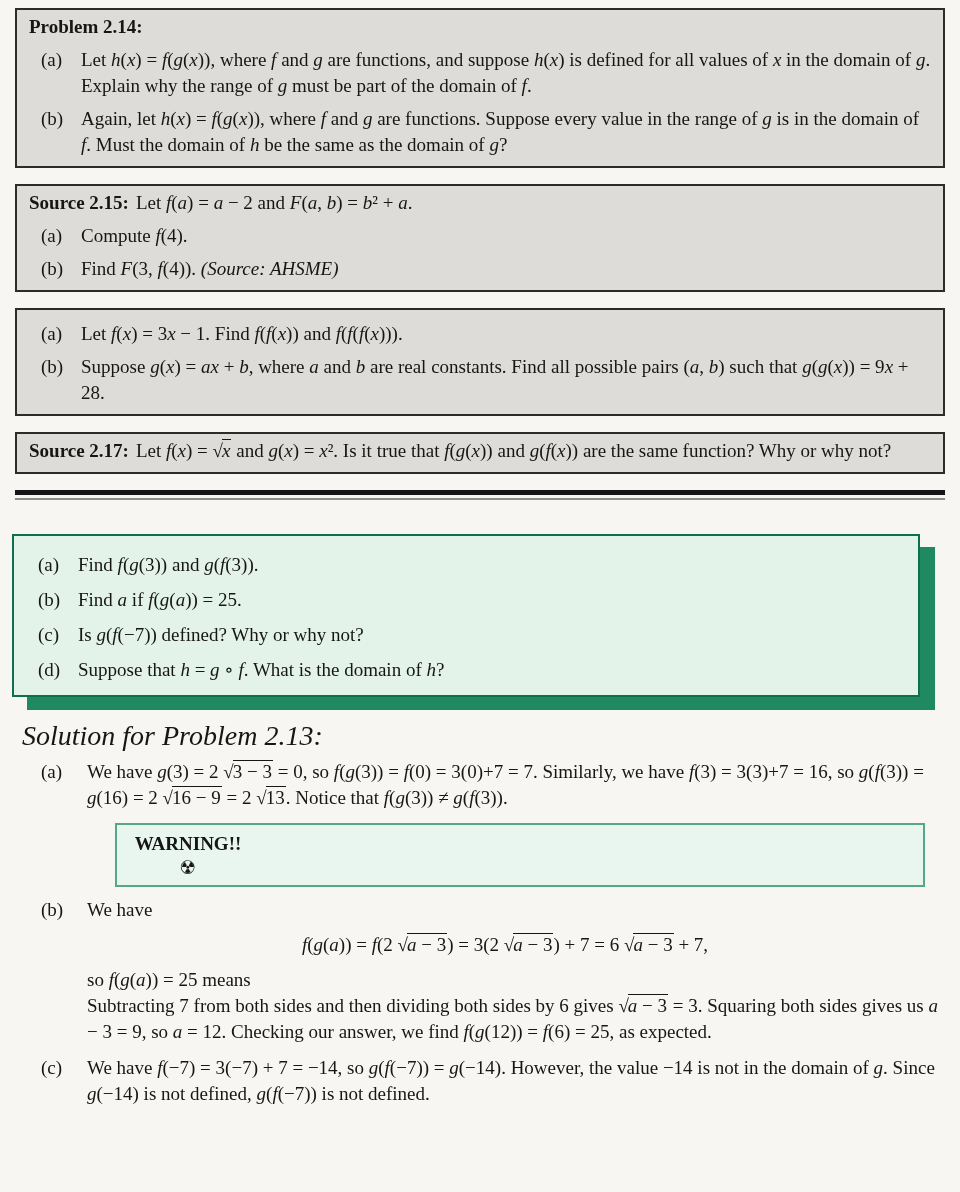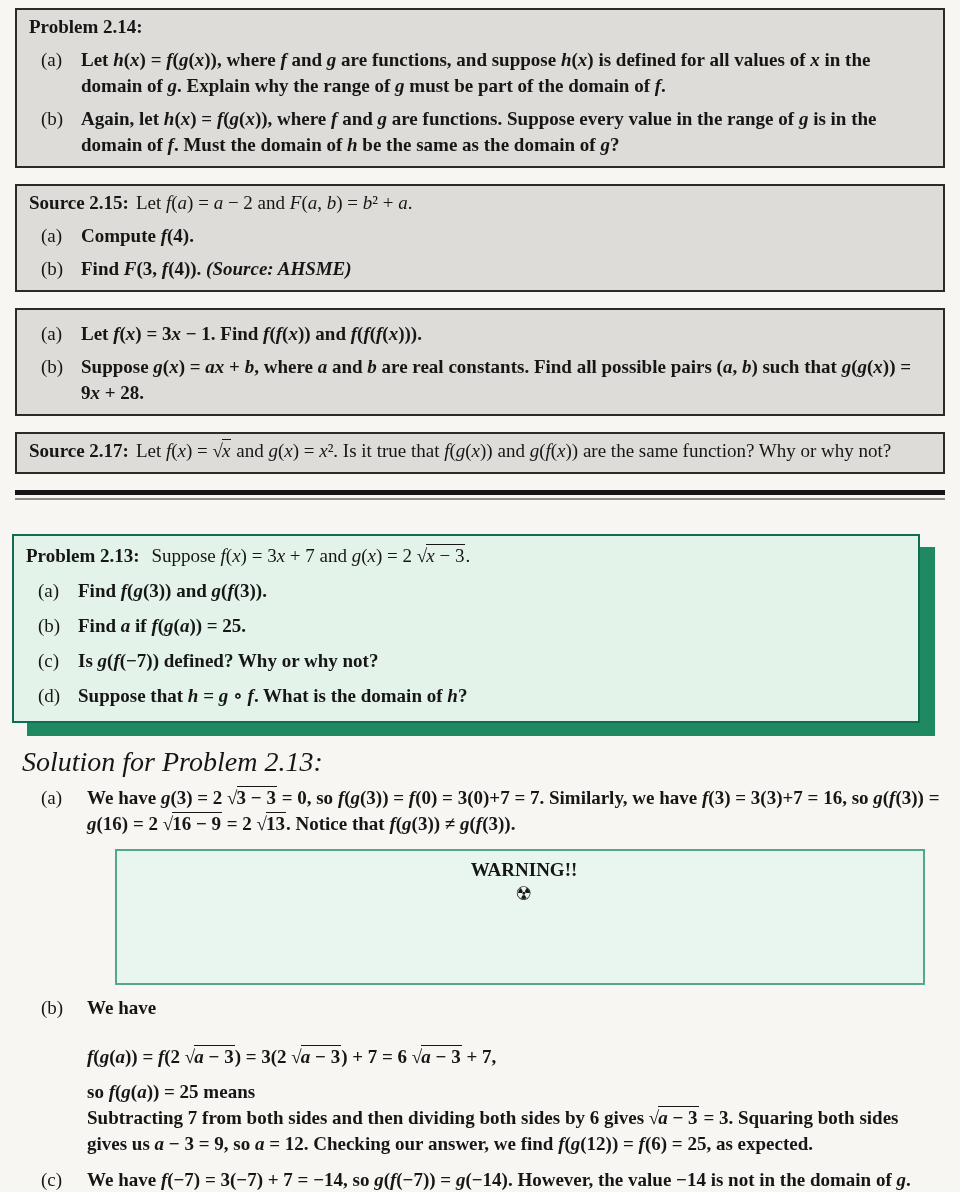--- a/index.html
+++ b/index.html
@@ -29,21 +29,21 @@
   
   .pbox{
     margin:0 15px 16px 15px;
     border:2px solid var(--problem-box-border);
     background:var(--problem-box-bg);
     padding:4px 10px 8px 12px;
   }
   .ptitle{font-weight:bold;margin-right:7px;}
   .part{display:flex;margin:7px 0 0 12px;}
   .plabel{flex:0 0 40px;}
-  .ptext{flex:1;padding-right:2px;font-weight:bold;}
+  .ptext{flex:1;padding-right:2px;}
 
   
   .double-rule{margin:12px 15px 0 15px;}
   .rule-thick{height:5px;background:#161616;}
   .rule-thin{height:2px;background:#8d8d8b;margin-top:3px;}
 
   
   .hlbox{
     margin:34px 40px 26px 12px;
     border:2px solid var(--highlight-border);
@@ -51,31 +51,30 @@
     box-shadow:15px 13px 0 var(--highlight-shadow);
     padding:7px 12px 12px 12px;
   }
   .hlbox .part{margin-top:9px;}
 
   
   .sol{margin:0 15px;}
   .sol-heading{font-style:italic;font-size:28px;margin:0 0 10px 7px;}
   .sol .part{margin:10px 0 0 26px;}
   .sol .plabel{flex:0 0 46px;}
-  .disp-eq{text-align:left;margin:23px 20px 9px 0;}
+  .disp-eq{text-align:center;margin:9px 20px 9px 0;}
 
   
   .warning{
     display:flex;
     margin:12px 20px 0 100px;
     border:2px solid var(--warning-border);
     background:var(--warning-bg);
     padding:6px 4px 8px 12px;
     gap:10px;
-    flex-direction:column;
   }
   .warn-left{flex:0 0 118px;text-align:center;}
   .warn-label{font-weight:bold;}
   .warn-icon{font-family:"DejaVu Sans",sans-serif;font-size:19px;line-height:20px;}
   .warn-text{flex:1;}
 
   
   .rad{border-top:1.6px solid var(--ink);margin-left:-1px;padding-right:1px;}
 </style>
 </head>
@@ -121,21 +120,20 @@
   <section class="pbox">
     <div><span class="ptitle">Source 2.17:</span><span>Let <i>f</i>(<i>x</i>) = √<span class="rad"><i>x</i></span> and <i>g</i>(<i>x</i>) = <i>x</i>². Is it true that <i>f</i>(<i>g</i>(<i>x</i>)) and <i>g</i>(<i>f</i>(<i>x</i>)) are the same function? Why or why not?</span></div>
   </section>
 
   <div class="double-rule">
     <div class="rule-thick"></div>
     <div class="rule-thin"></div>
   </div>
 
   <section class="hlbox">
-    <div><span class="ptitle">Problem 2.13:</span> <span>Suppose <i>f</i>(<i>x</i>) = 3<i>x</i> + 7 and <i>g</i>(<i>x</i>) = 2 √<span class="rad"><i>x</i> − 3</span>.</span></div>
     <div class="part">
       <span class="plabel">(a)</span>
       <span class="ptext">Find <i>f</i>(<i>g</i>(3)) and <i>g</i>(<i>f</i>(3)).</span>
     </div>
     <div class="part">
       <span class="plabel">(b)</span>
       <span class="ptext">Find <i>a</i> if <i>f</i>(<i>g</i>(<i>a</i>)) = 25.</span>
     </div>
     <div class="part">
       <span class="plabel">(c)</span>

